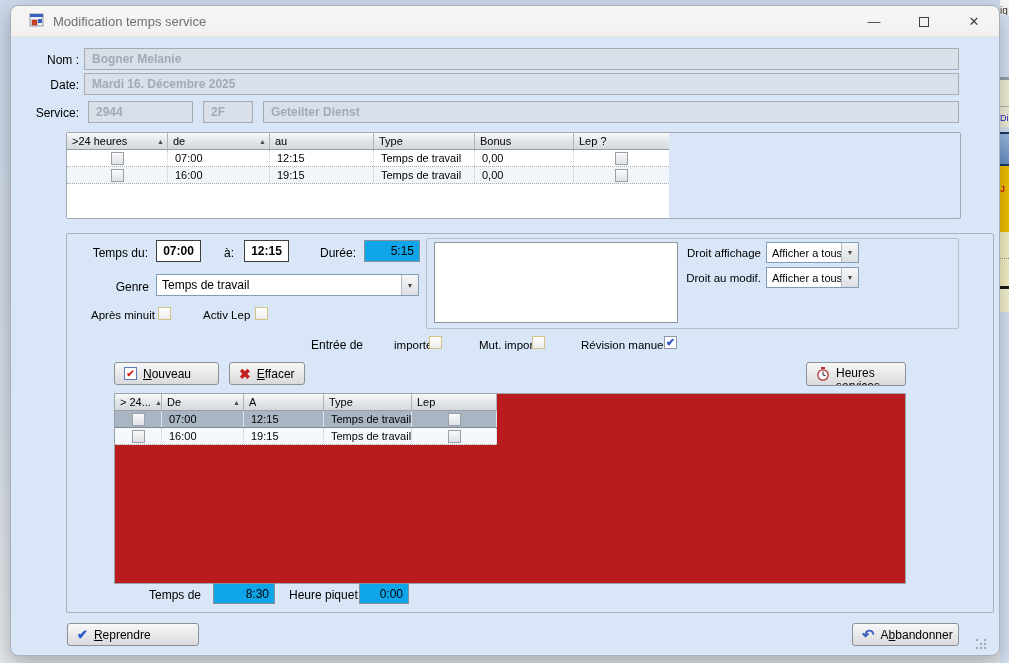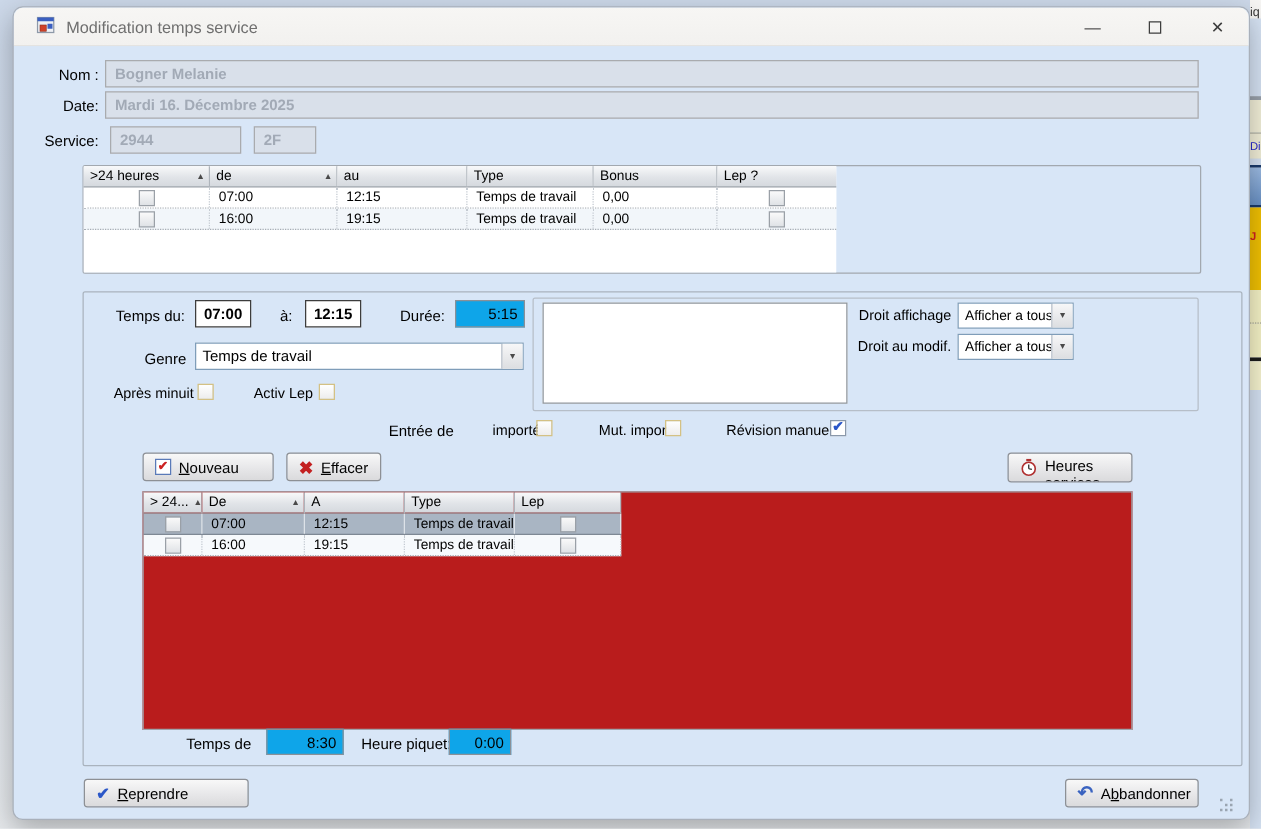--- a/index.html
+++ b/index.html
@@ -134,20 +134,23 @@
       <span>Mardi 16. Décembre 2025</span>
     </div>
 
   <div class="lbl lbl-r" style="left:8px;top:100px;width:60px;">Service:</div>
   <div class="dis-field" style="left:77px;top:95px;width:105px;height:22px;">
       <span>2944</span>
     </div>
   <div class="dis-field" style="left:192px;top:95px;width:50px;height:22px;">
       <span>2F</span>
     </div>
+  <div class="dis-field" style="left:252px;top:95px;width:696px;height:22px;">
+      <span>Geteilter Dienst</span>
+    </div>
 
   <div class="groupbox" style="left:55px;top:126px;width:895px;height:87px;border-color:#a2a8af;">
     <div class="grid" style="left:0;top:0;width:602px;height:85px;">
       <div class="grid-hdr">
         <div class="hcell" style="width:101px;">
             <span>&gt;24 heures</span>
             <span class="sort">▲</span>
           </div>
         <div class="hcell" style="width:102px;">
             <span>de</span>

